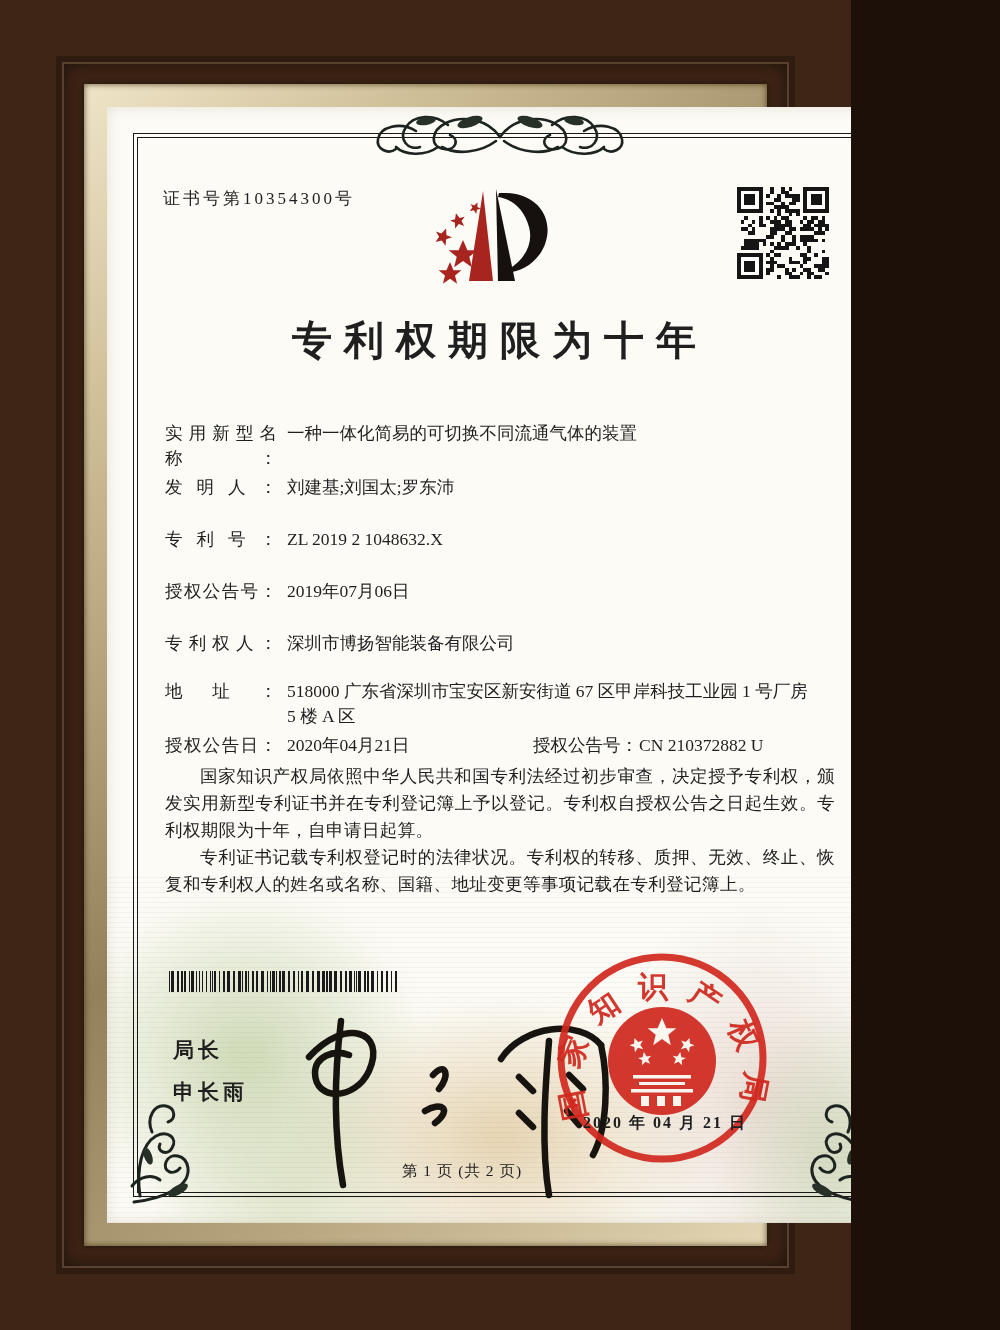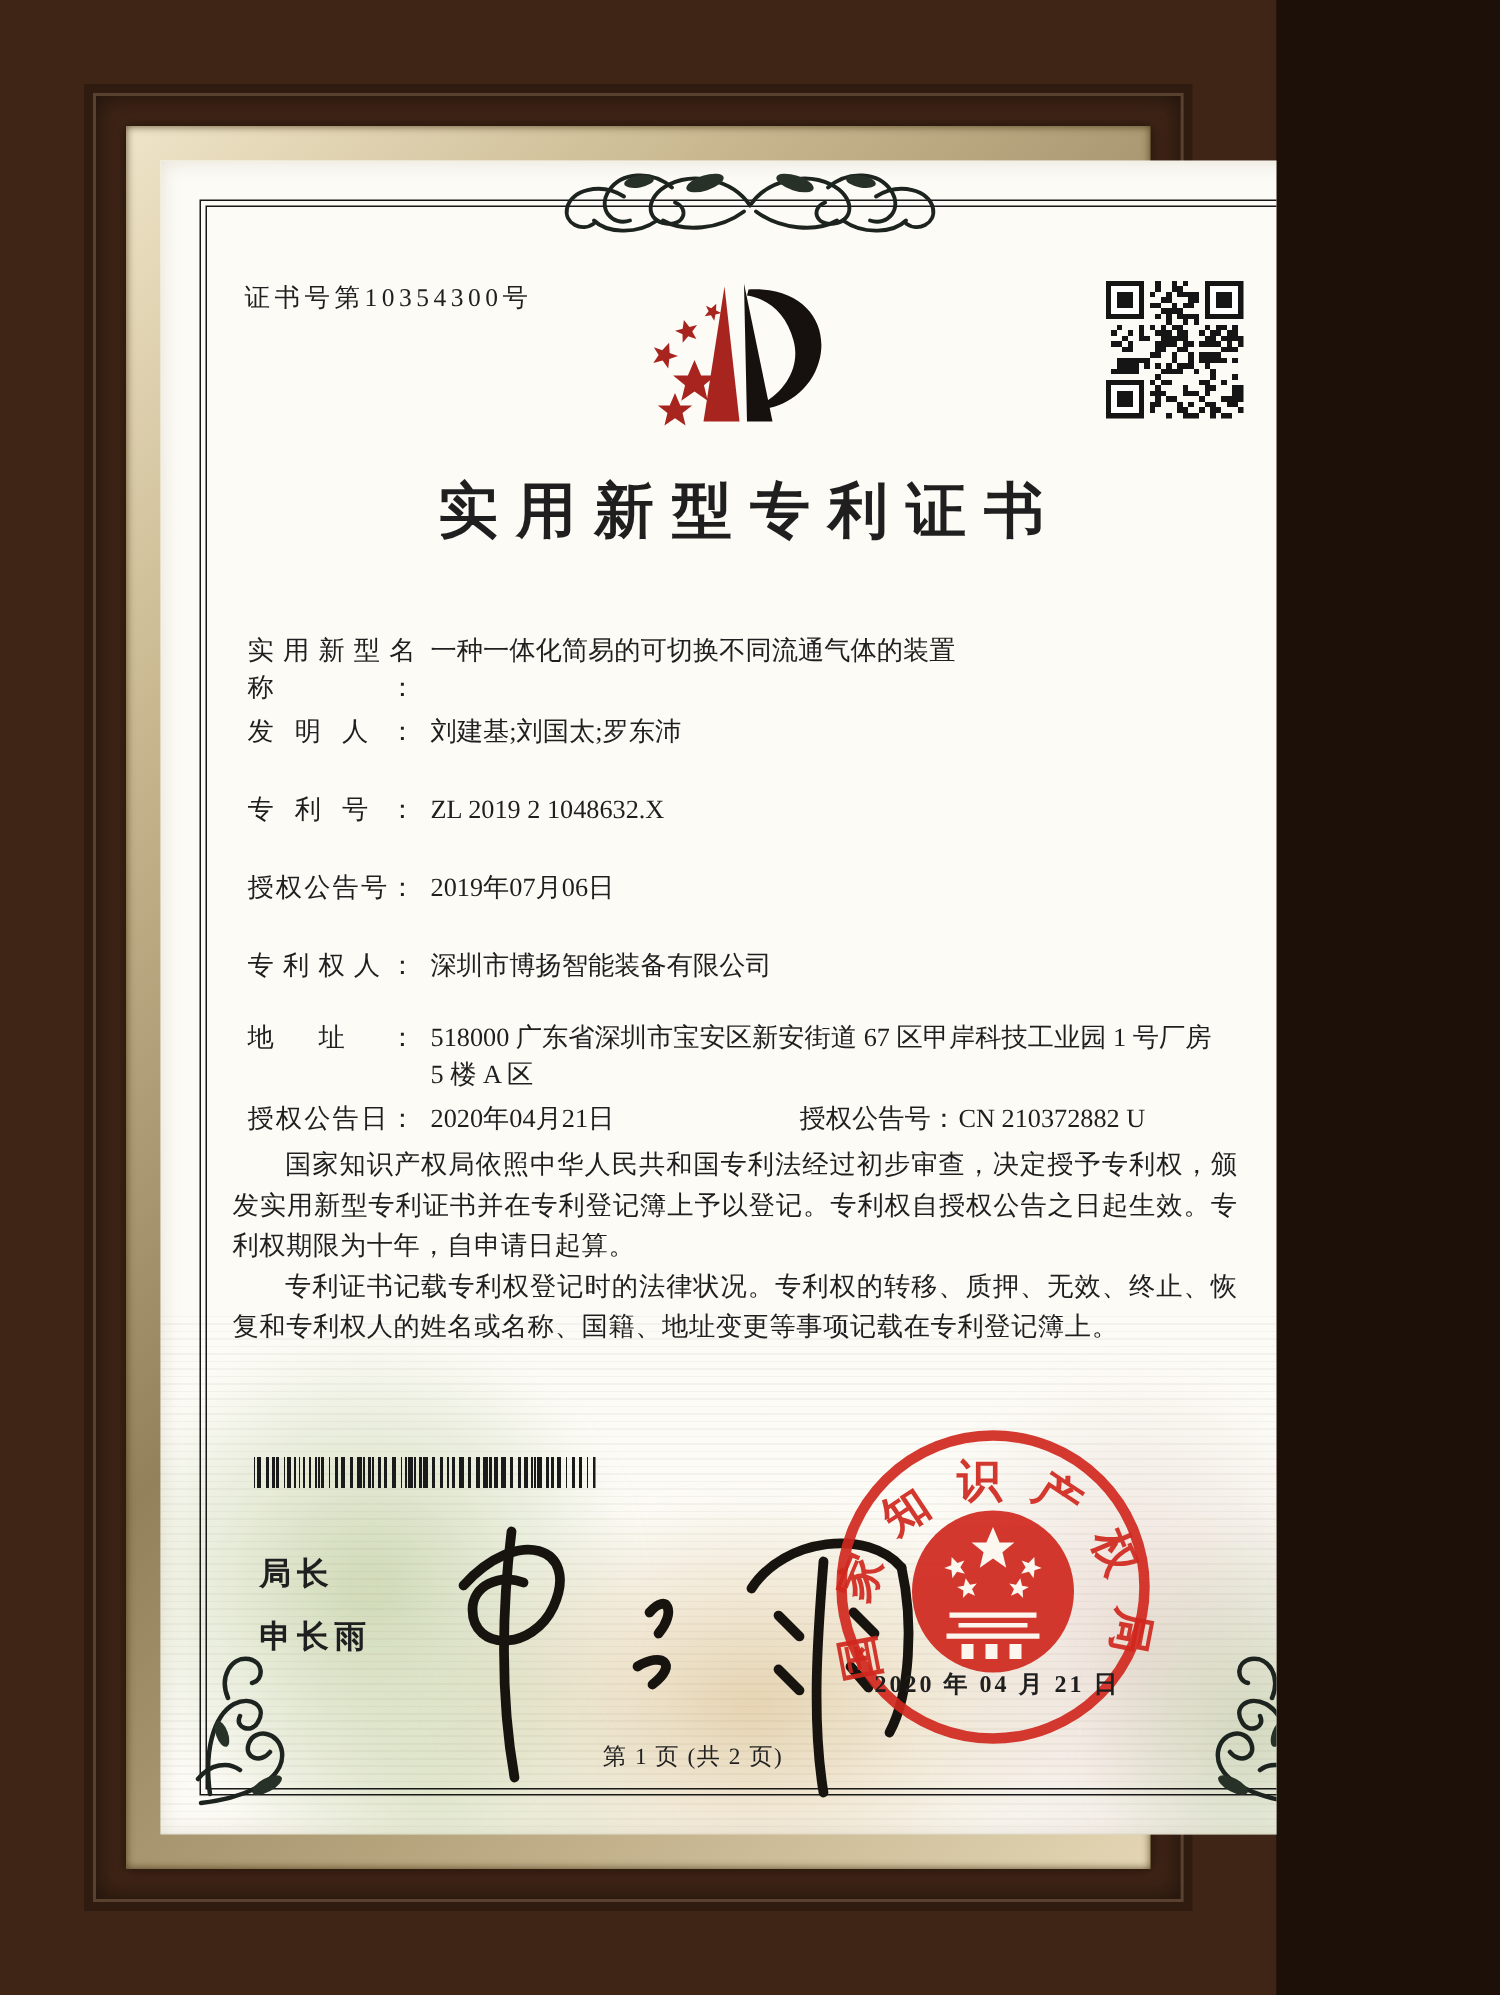--- a/index.html
+++ b/index.html
@@ -40,21 +40,21 @@
   .logo{position:absolute;left:312px;top:70px;}
   .qr{position:absolute;left:630px;top:80px;width:92px;height:92px;}
   .title{position:absolute;left:0;top:206px;width:100%;text-align:center;
     font-size:40px;font-weight:bold;letter-spacing:12px;}
   .field-row{position:absolute;left:58px;width:680px;font-size:17.5px;line-height:25px;}
   .field-label{display:inline-block;width:112px;text-align:justify;text-align-last:justify;
     vertical-align:top;font-weight:500;}
   .field-value{display:inline-block;vertical-align:top;margin-left:10px;max-width:548px;}
   .field-pair2{position:absolute;left:368px;top:0;white-space:nowrap;}
   .field-pair2 .field-label{width:96px;}
-  .paras{position:absolute;left:48px;top:656px;width:670px;font-size:17.5px;line-height:27px;}
+  .paras{position:absolute;left:58px;top:656px;width:670px;font-size:17.5px;line-height:27px;}
   .paras p{margin:0;text-indent:2em;text-align:justify;letter-spacing:.4px;}
   .barcode{position:absolute;left:62px;top:864px;width:228px;height:21px;}
   .director{position:absolute;left:66px;top:922px;font-size:21px;font-weight:bold;
     font-family:"Liberation Sans","DejaVu Sans",sans-serif;letter-spacing:4px;line-height:42px;}
   .signature{position:absolute;left:168px;top:872px;}
   .seal{position:absolute;left:446px;top:842px;width:218px;height:218px;}
   .seal-date{position:absolute;left:476px;top:1006px;font-size:16px;font-weight:bold;letter-spacing:2px;z-index:5;}
   .page-footer{position:absolute;left:240px;top:1054px;width:230px;text-align:center;font-size:15.5px;letter-spacing:1px;}
 </style>
 </head>
@@ -341,21 +341,21 @@
         <rect x="1" y="1" width="5" height="5" fill="#fff"></rect>
         <rect x="2" y="2" width="3" height="3" fill="#151515"></rect>
         <rect x="18" y="0" width="7" height="7" fill="#151515"></rect>
         <rect x="19" y="1" width="5" height="5" fill="#fff"></rect>
         <rect x="20" y="2" width="3" height="3" fill="#151515"></rect>
         <rect x="0" y="18" width="7" height="7" fill="#151515"></rect>
         <rect x="1" y="19" width="5" height="5" fill="#fff"></rect>
         <rect x="2" y="20" width="3" height="3" fill="#151515"></rect>
       </svg>
 
-    <div class="title">实用新型专利证书</div>
+    <div class="title">专利权期限为十年</div>
 
     <div class="field-row" style="top:314px">
       <span class="field-label">实用新型名称：</span><span class="field-value">一种一体化简易的可切换不同流通气体的装置</span>
     </div>
     <div class="field-row" style="top:368px">
       <span class="field-label">发明人：</span><span class="field-value">刘建基;刘国太;罗东沛</span>
     </div>
     <div class="field-row" style="top:420px">
       <span class="field-label">专利号：</span><span class="field-value">ZL 2019 2 1048632.X</span>
     </div>

